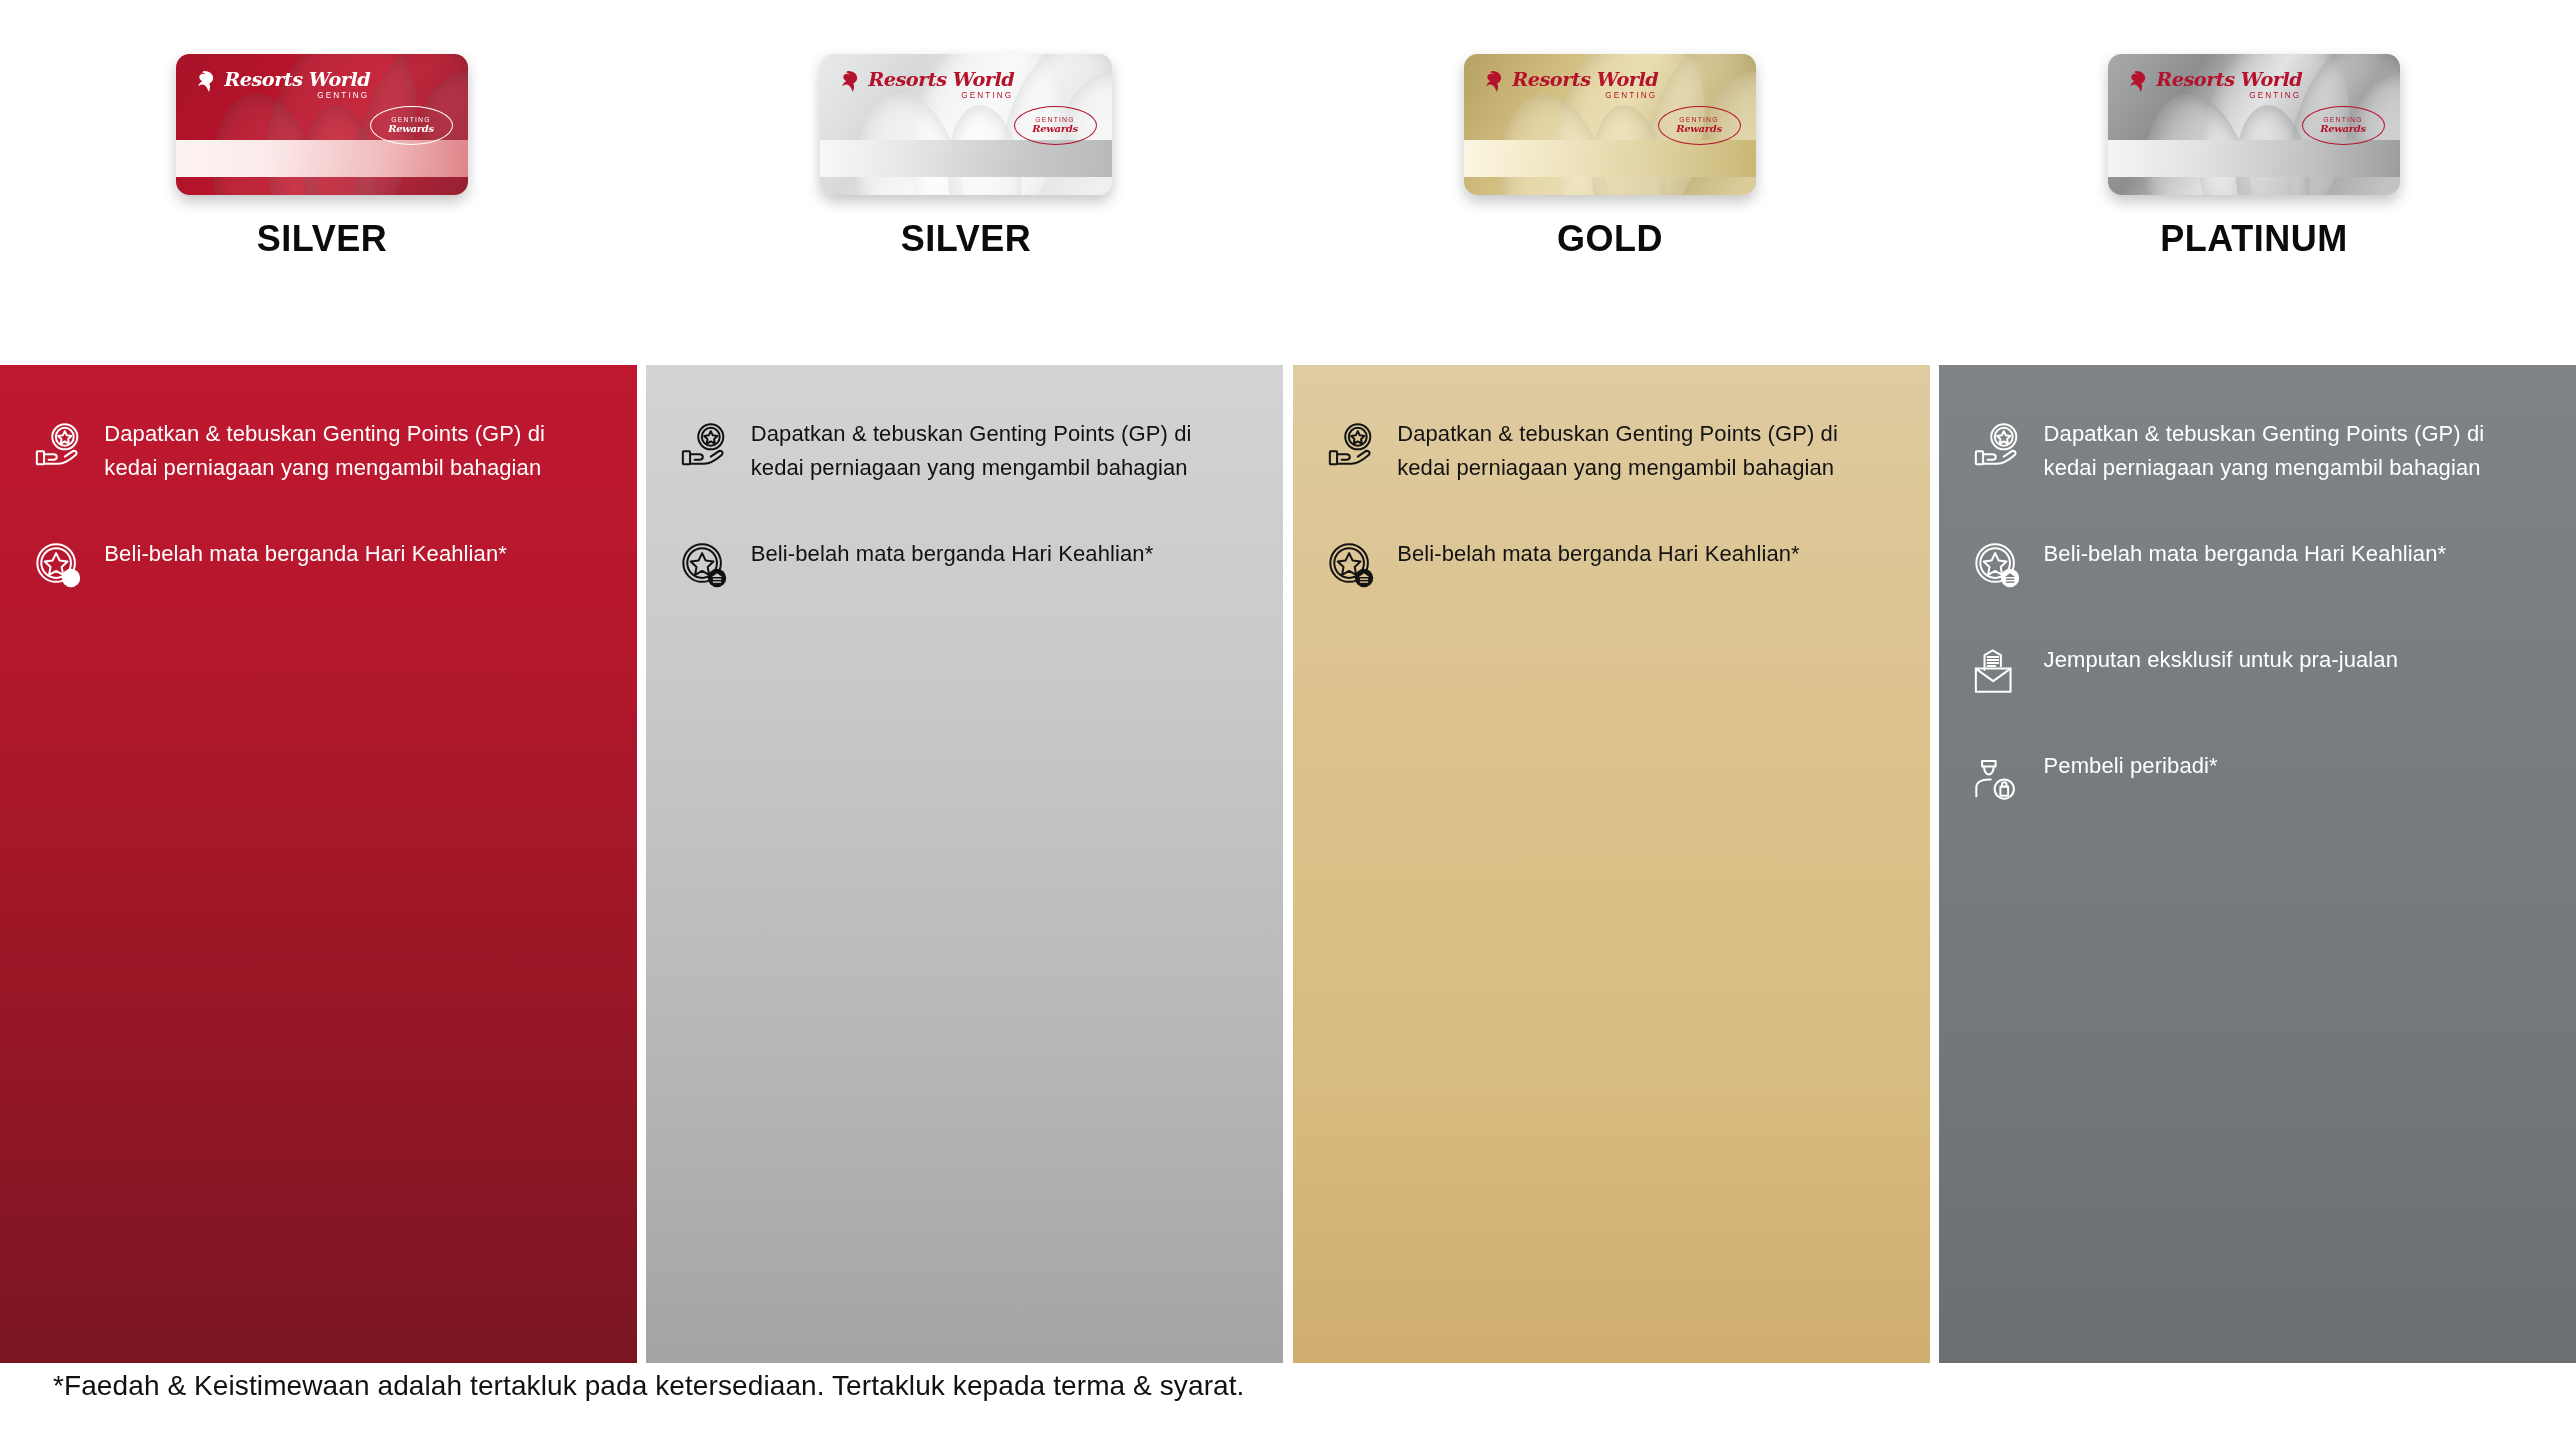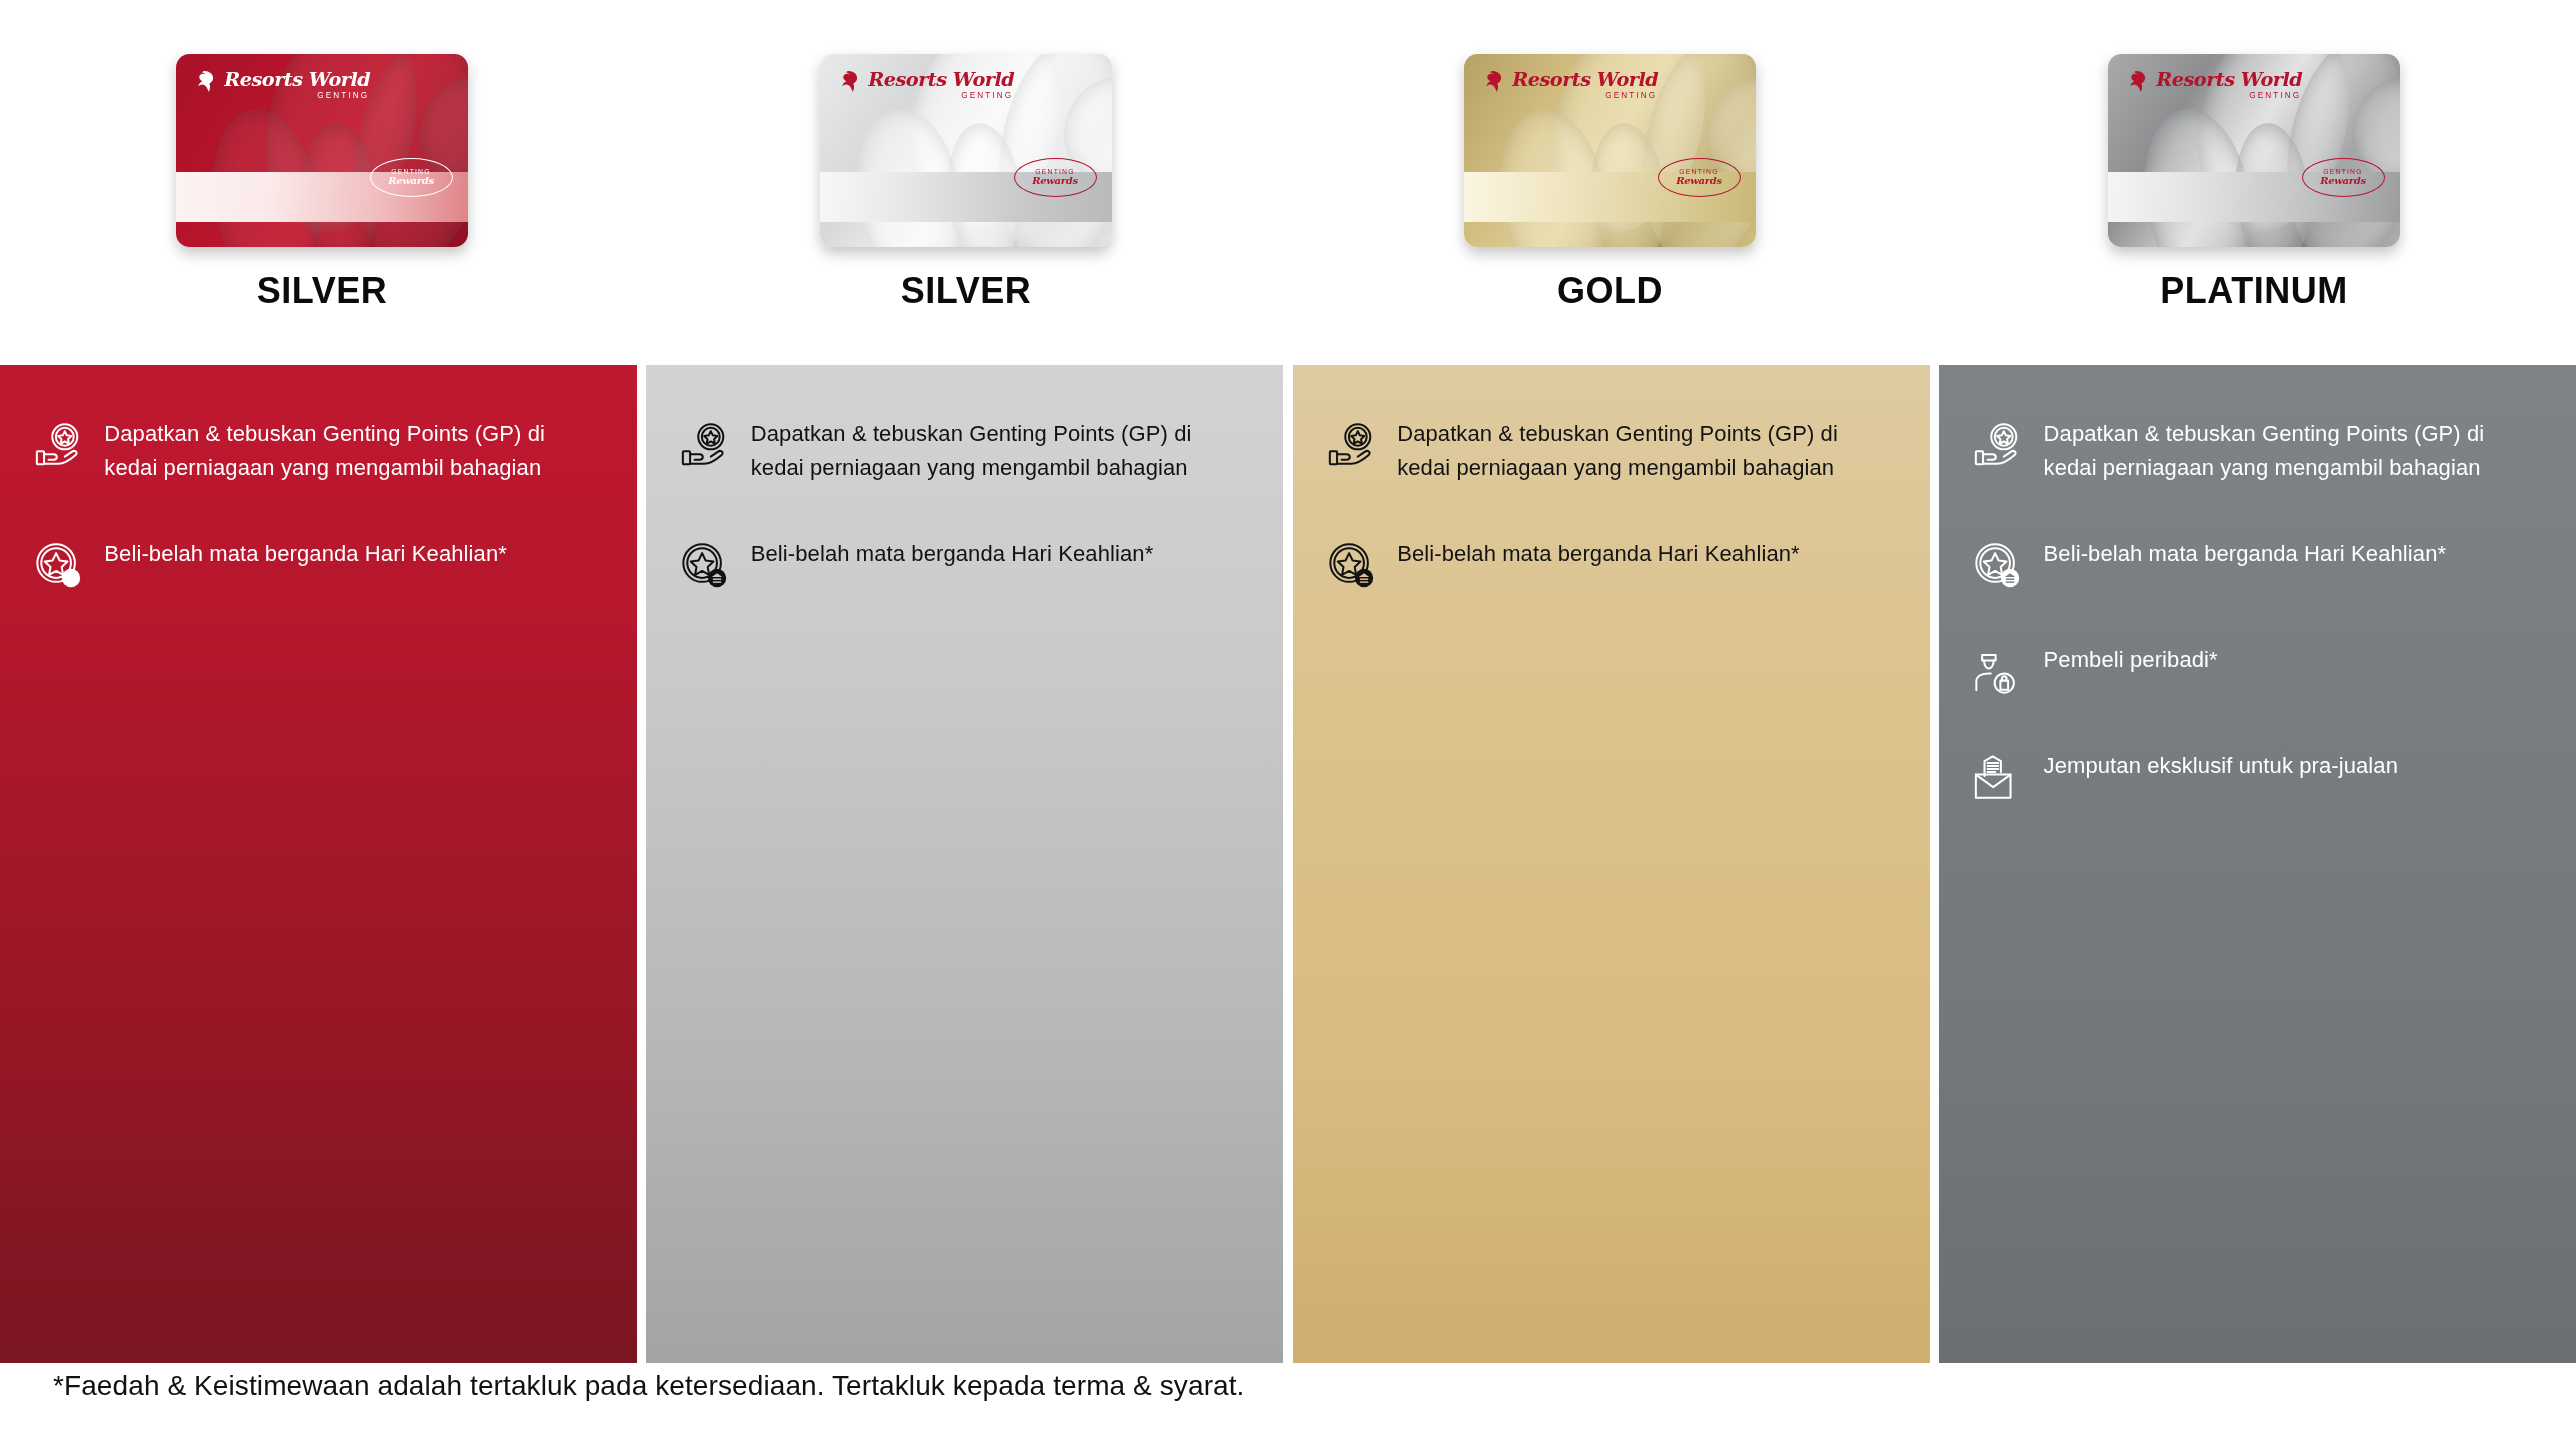--- a/index.html
+++ b/index.html
@@ -31,21 +31,21 @@
     display: flex;
     flex-direction: column;
     align-items: center;
     justify-content: flex-start;
     padding-top: 54px;
   }
 
   .card {
     position: relative;
     width: 292px;
-    height: 193px;
+    height: 141px;
     border-radius: 13.5px;
     overflow: hidden;
     box-shadow: 0 6.8px 13.5px rgba(0,0,0,0.22);
   }
   .card-art {
     position: absolute;
     inset: 0;
     overflow: hidden;
   }
   
@@ -442,41 +442,41 @@
             <path d="M39.5 35.6l5.4 3.9h-10.8z" fill="#797d80" stroke="none"></path>
             <rect x="35.2" y="41" width="8.6" height="1.5" fill="#797d80" stroke="none"></rect>
             <rect x="35.2" y="44" width="8.6" height="1.5" fill="#797d80" stroke="none"></rect>
           </svg>
         </span>
         <span class="btext">Beli-belah mata berganda Hari Keahlian*</span>
       </div>
       <div class="benefit">
         <span class="icon">
           <svg viewBox="0 0 54 54" fill="none" stroke="currentColor" stroke-width="2.1" stroke-linecap="round" stroke-linejoin="round">
+            <path d="M13 26V10.5l8.5-5 8.5 5V22"></path>
+            <path d="M16.2 12.5h11M16.2 15.6h11M16.2 18.7h11M16.2 21.8h8"></path>
+            <path d="M4 24.5h36v24H4z"></path>
+            <path d="M4 24.5l18 13 18-13"></path>
+          </svg>
+        </span>
+        <span class="btext">Jemputan eksklusif untuk pra-jualan</span>
+      </div>
+      <div class="benefit">
+        <span class="icon">
+          <svg viewBox="0 0 54 54" fill="none" stroke="currentColor" stroke-width="2.1" stroke-linecap="round" stroke-linejoin="round">
             <path d="M10.5 10.5h14v5.5h-14z"></path>
             <path d="M12.5 16c0 5 2.2 8.5 5 8.5s5-3.5 5-8.5"></path>
             <path d="M4.5 47v-9c0-5.2 5-8.5 13-8.5h2"></path>
             <circle cx="33.5" cy="39.5" r="10"></circle>
             <path d="M29.5 37h8v9.5h-8z"></path>
             <path d="M31.2 37v-2.2a2.3 2.3 0 014.6 0V37"></path>
           </svg>
         </span>
         <span class="btext">Pembeli peribadi*</span>
       </div>
-      <div class="benefit">
-        <span class="icon">
-          <svg viewBox="0 0 54 54" fill="none" stroke="currentColor" stroke-width="2.1" stroke-linecap="round" stroke-linejoin="round">
-            <path d="M13 26V10.5l8.5-5 8.5 5V22"></path>
-            <path d="M16.2 12.5h11M16.2 15.6h11M16.2 18.7h11M16.2 21.8h8"></path>
-            <path d="M4 24.5h36v24H4z"></path>
-            <path d="M4 24.5l18 13 18-13"></path>
-          </svg>
-        </span>
-        <span class="btext">Jemputan eksklusif untuk pra-jualan</span>
-      </div>
     </div>
 
   </div>
 
   <div class="footnote">*Faedah &amp; Keistimewaan adalah tertakluk pada ketersediaan. Tertakluk kepada terma &amp; syarat.</div>
 
 </div>
 
 
 </body></html>

